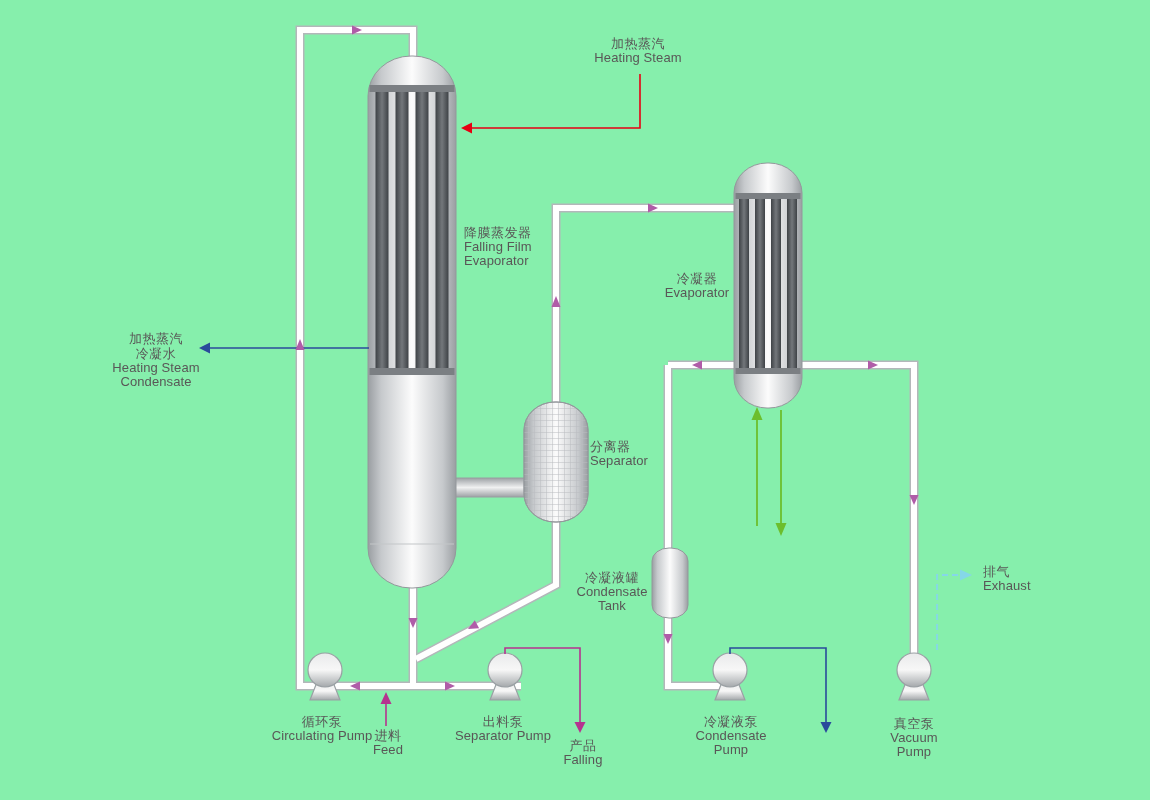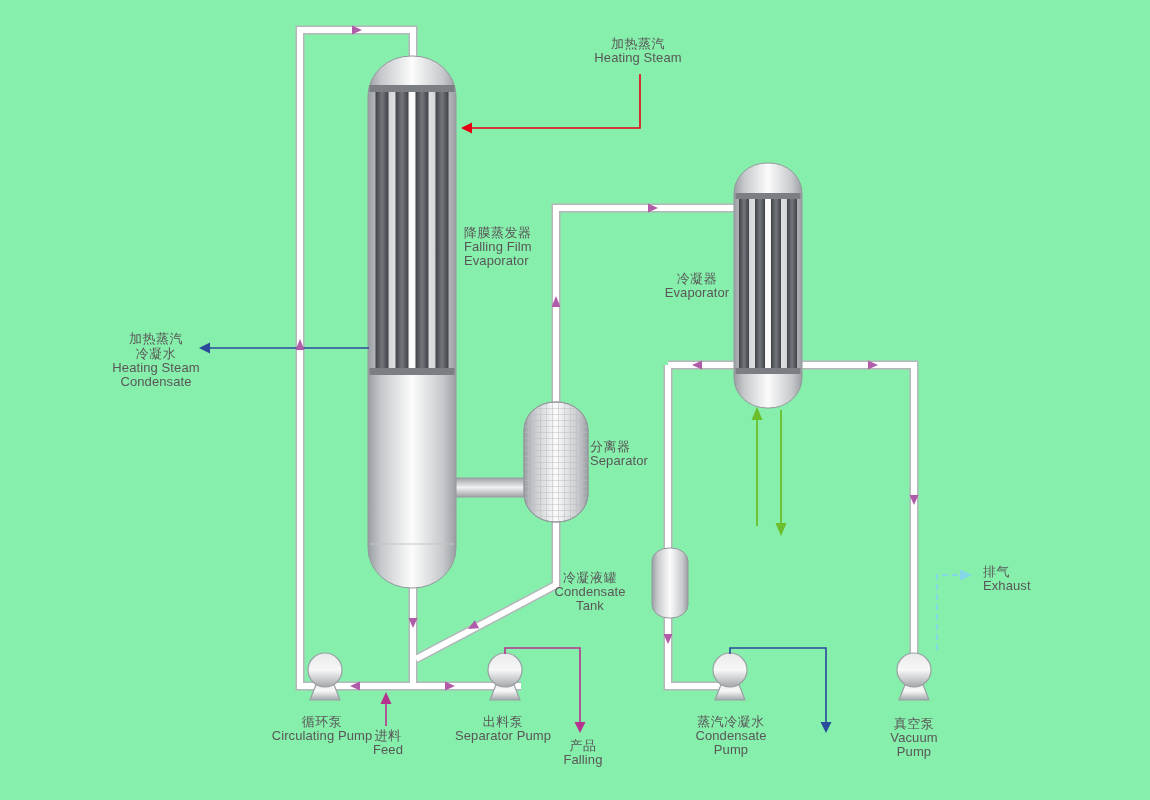--- a/index.html
+++ b/index.html
@@ -187,21 +187,21 @@
   <div class="cn">冷凝水</div>
   <div class="en">Heating Steam</div>
   <div class="en">Condensate</div>
 </div>
 
 <div class="label left" style="left:590px;top:439px;width:100px">
   <div class="cn">分离器</div>
   <div class="en">Separator</div>
 </div>
 
-<div class="label" style="left:535px;top:570px;width:110px">
+<div class="label" style="left:557px;top:570px;width:110px">
   <div class="cn">冷凝液罐</div>
   <div class="en">Condensate</div>
   <div class="en">Tank</div>
 </div>
 
 
 <div class="label left" style="left:983px;top:564px;width:80px">
   <div class="cn">排气</div>
   <div class="en">Exhaust</div>
 </div>
@@ -220,21 +220,21 @@
   <div class="cn">出料泵</div>
   <div class="en">Separator Pump</div>
 </div>
 
 <div class="label" style="left:545px;top:738px;width:76px">
   <div class="cn">产品</div>
   <div class="en">Falling</div>
 </div>
 
 <div class="label" style="left:676px;top:714px;width:110px">
-  <div class="cn">蒸汽冷凝水</div>
+  <div class="cn">冷凝液泵</div>
   <div class="en">Condensate</div>
   <div class="en">Pump</div>
 </div>
 
 
 <div class="label" style="left:869px;top:716px;width:90px">
   <div class="cn">真空泵</div>
   <div class="en">Vacuum</div>
   <div class="en">Pump</div>
 </div>

